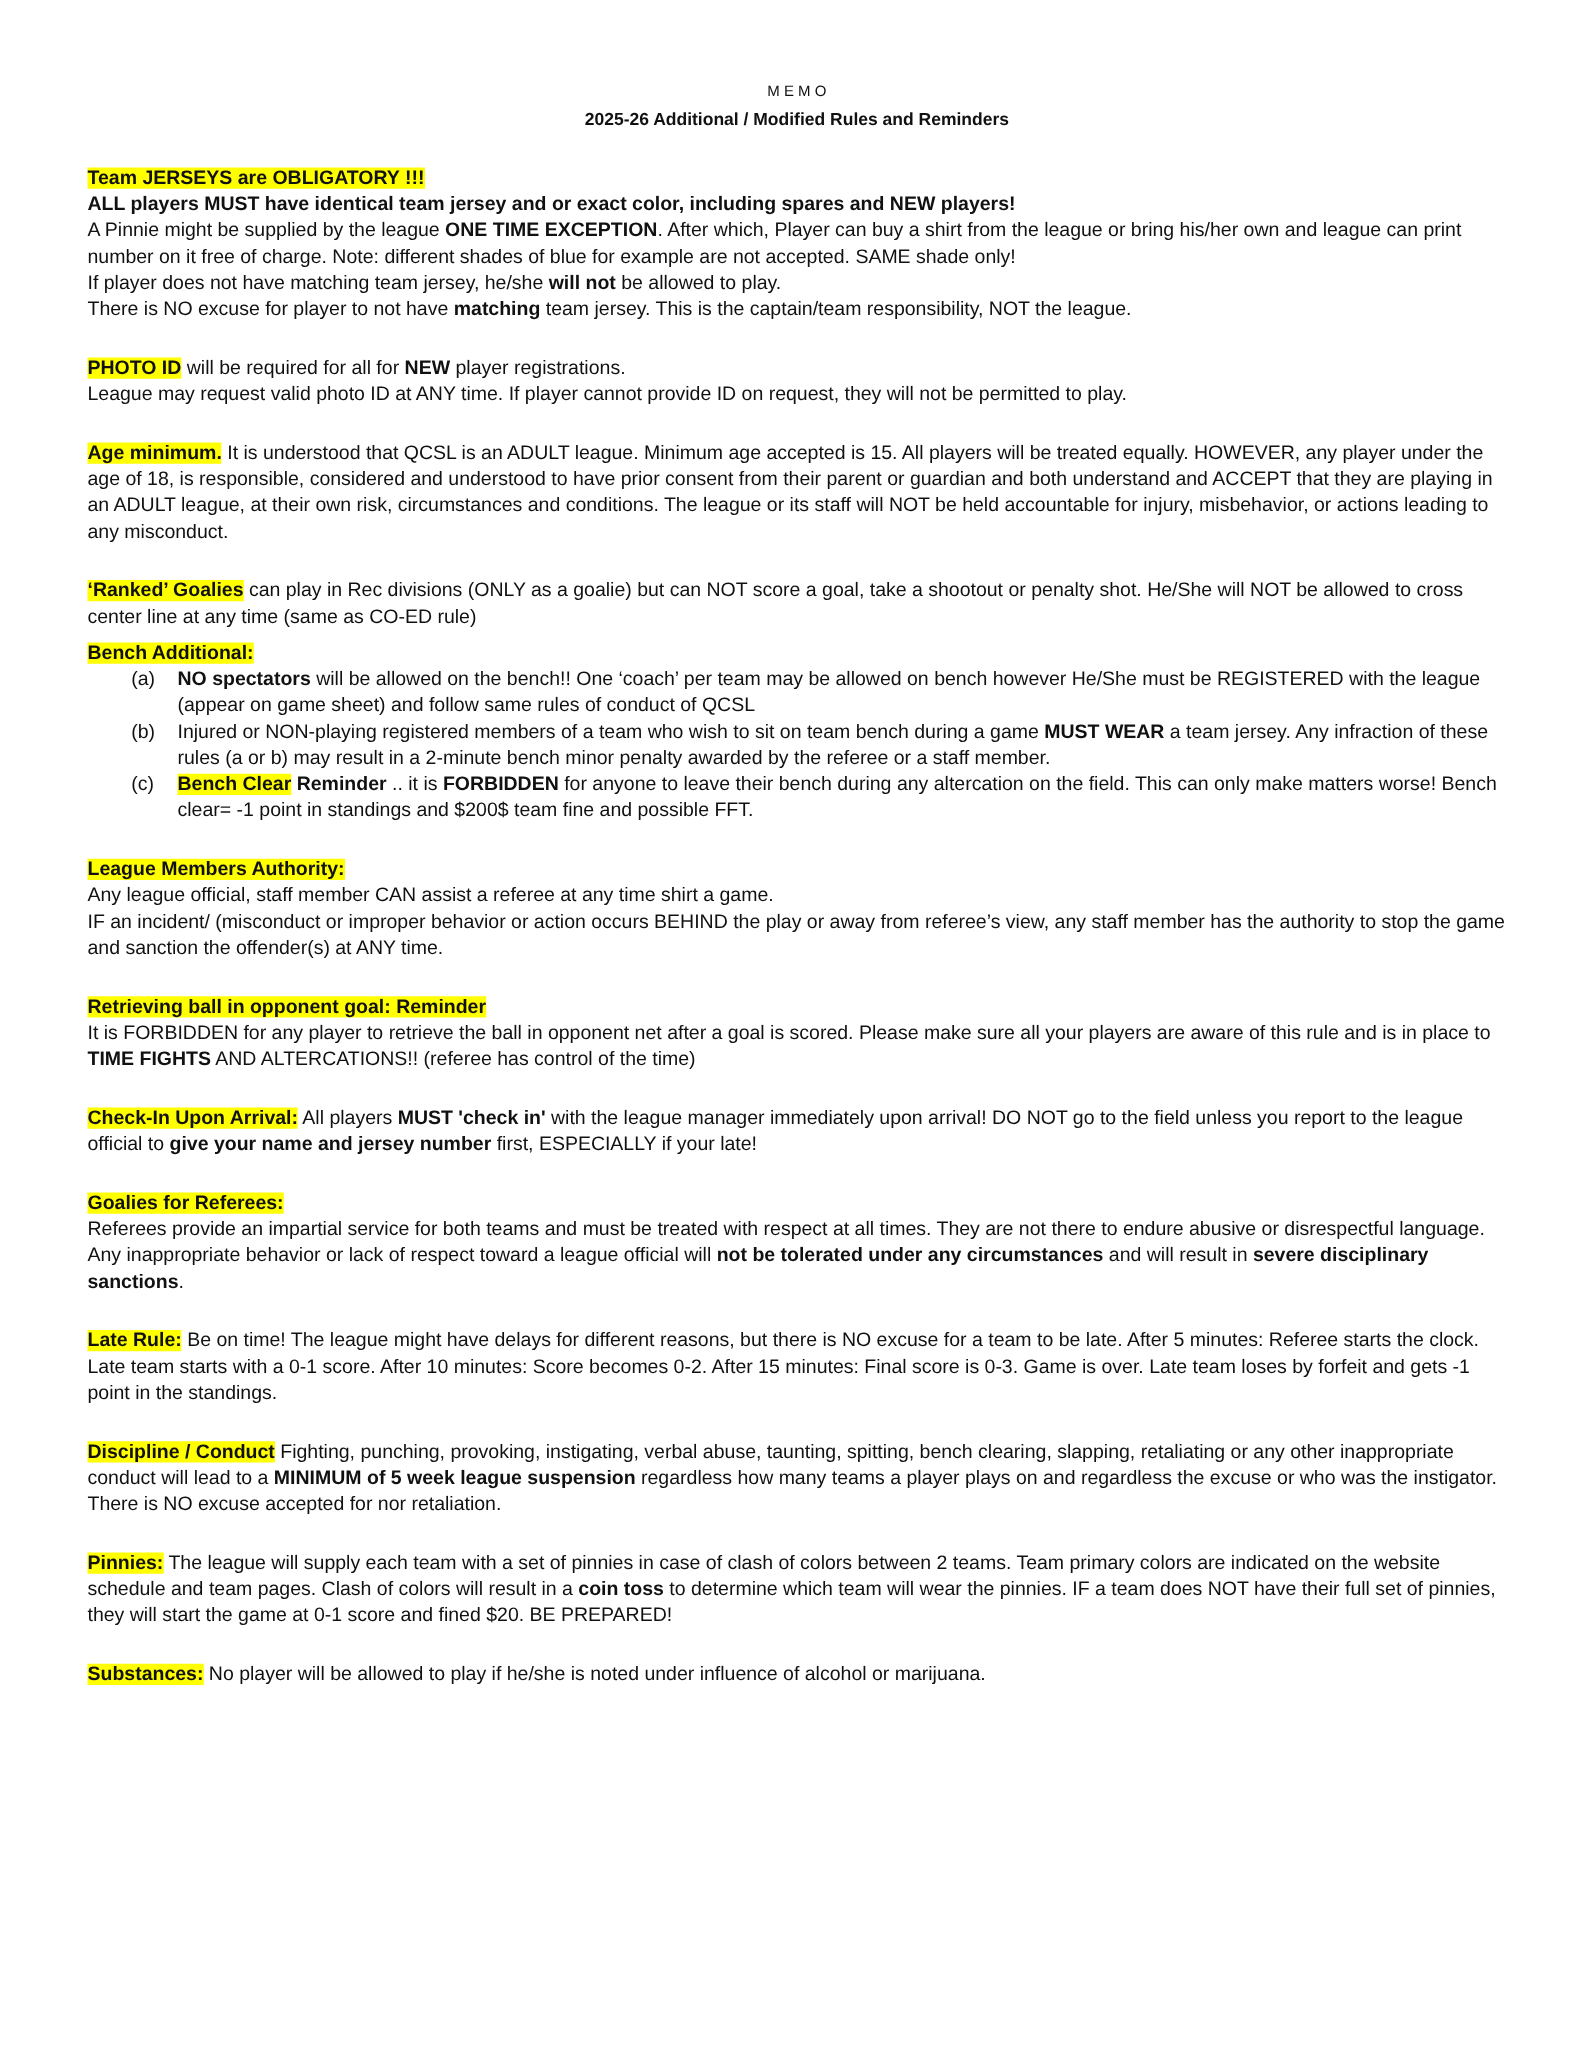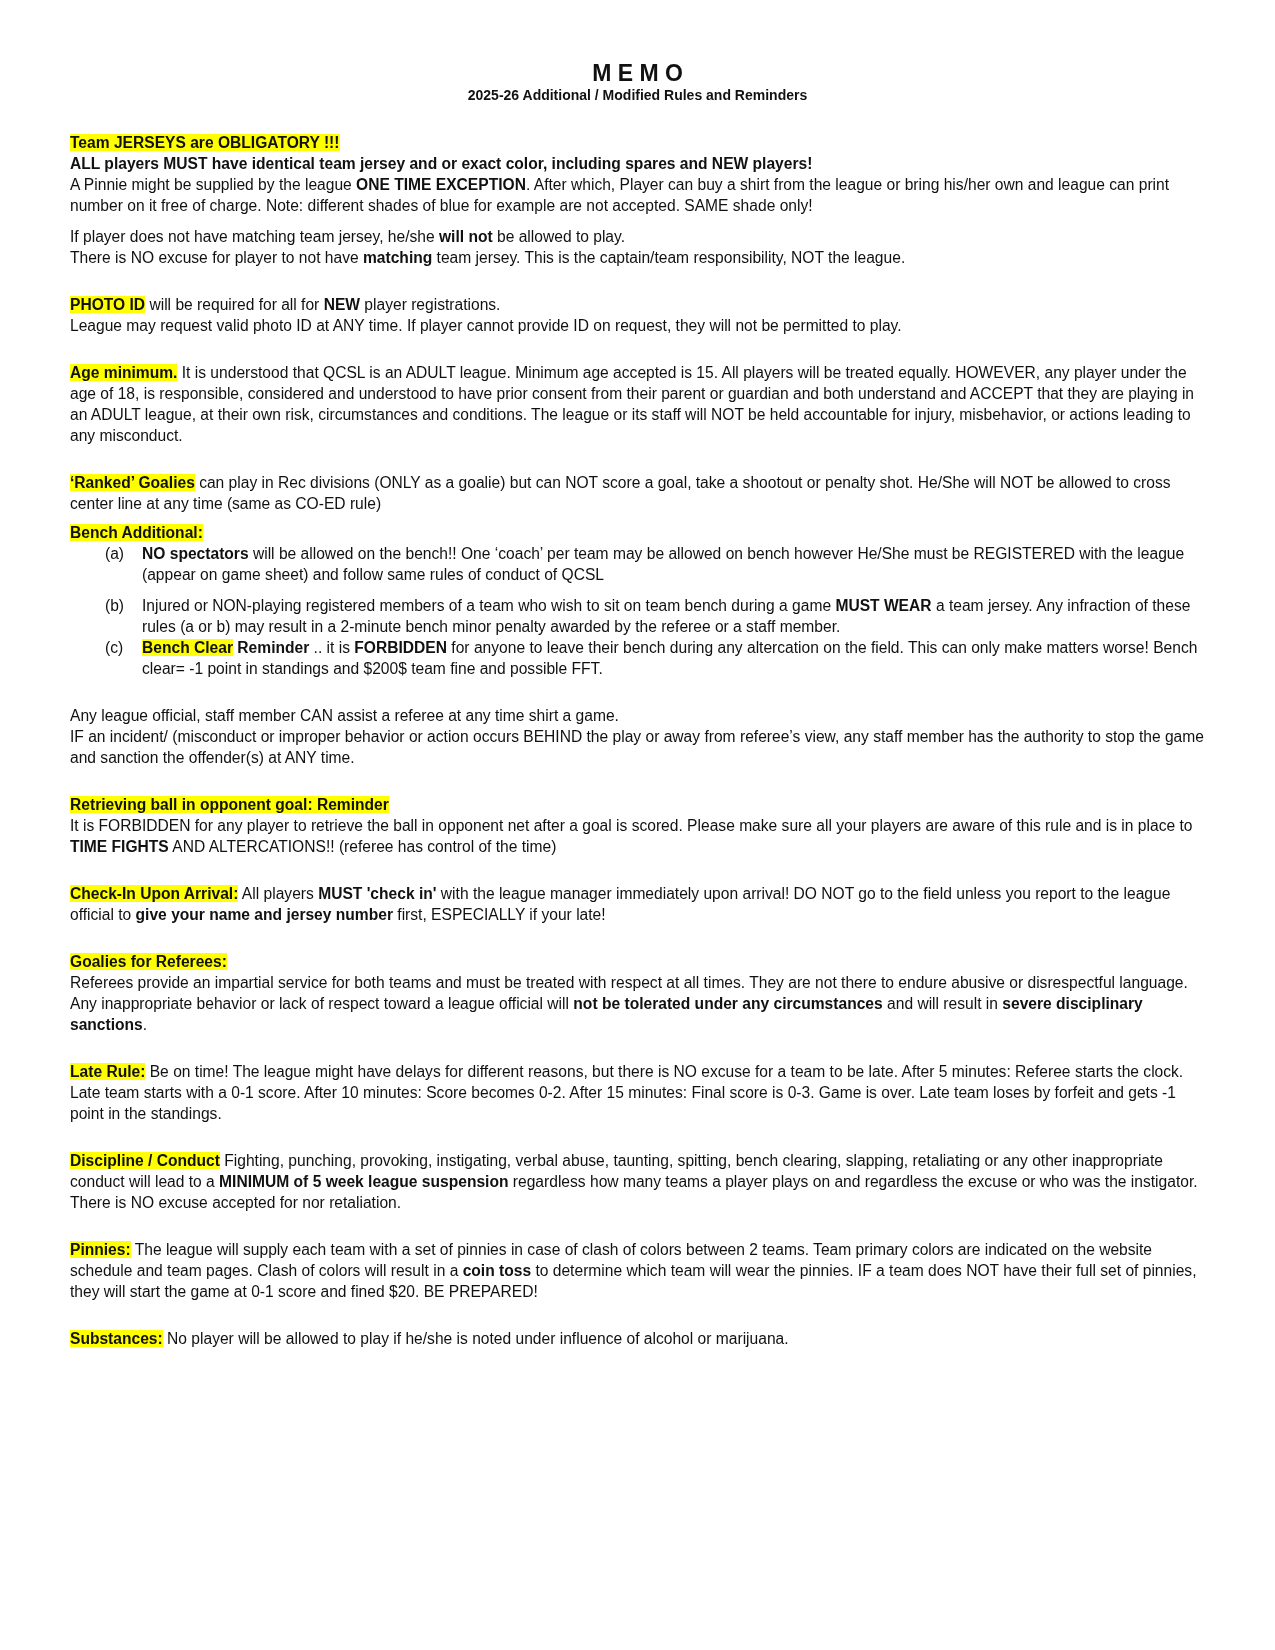--- a/index.html
+++ b/index.html
@@ -15,33 +15,33 @@
     padding: 62px 70px 0 70px;
     background: var(--bg, #ffffff);
     color: var(--fg, #111111);
     font-family: "Liberation Sans", "DejaVu Sans", sans-serif;
     font-size: 15.6px;
     line-height: 21px;
     overflow: hidden;
   }
   .doc-header { text-align: center; }
   .doc-title {
-    font-weight: bold;
-    font-size: 23px;
+    font-weight: normal;
+    font-size: 12px;
     line-height: 22px;
   }
   .doc-subtitle {
     font-weight: bold;
     font-size: 14px;
     line-height: 22px;
   }
   .section { margin-top: 26px; }
   .section.tight { margin-top: 8px; }
   p.para { margin: 0; }
-  p.para.gap, .li.gap { margin-top: 10px; }
+  p.para.gap, .li.gap { }
   .li {
     position: relative;
     padding-left: 72px;
     margin: 0;
   }
   .li .marker {
     position: absolute;
     left: 35px;
     top: 0;
   }
@@ -74,20 +74,21 @@
       <div class="section">
         <p class="para"><span class="seg b h">‘Ranked’ Goalies</span><span class="seg"> can play in Rec divisions (ONLY as a goalie) but can NOT score a goal, take a shootout or penalty shot. He/She will NOT be allowed to cross center line at any time (same as CO-ED rule)</span></p>
       </div>
       <div class="section tight">
         <p class="para"><span class="seg b h">Bench Additional:</span></p>
         <div class="li"><span class="marker">(a)</span><span class="li-content"><span class="seg b">NO spectators</span><span class="seg"> will be allowed on the bench!! One ‘coach’ per team may be allowed on bench however He/She must be REGISTERED with the league (appear on game sheet) and follow same rules of conduct of QCSL</span></span></div>
         <div class="li gap"><span class="marker">(b)</span><span class="li-content"><span class="seg">Injured or NON-playing registered members of a team who wish to sit on team bench during a game </span><span class="seg b">MUST WEAR</span><span class="seg"> a team jersey.  Any infraction of these rules (a or b) may result in a 2-minute bench minor penalty awarded by the referee or a staff member.</span></span></div>
         <div class="li"><span class="marker">(c)</span><span class="li-content"><span class="seg b h">Bench Clear</span><span class="seg b"> Reminder</span><span class="seg"> .. it is </span><span class="seg b">FORBIDDEN</span><span class="seg"> for anyone to leave their bench during any altercation on the field. This can only make matters worse!  Bench clear= -1 point in standings and $200$ team fine and possible FFT.</span></span></div>
       </div>
       <div class="section">
+        <p class="para"><span class="seg b h">League Members Authority:</span></p>
         <p class="para"><span class="seg">Any league official, staff member CAN assist a referee at any time shirt a game.</span></p>
         <p class="para"><span class="seg">IF an incident/ (misconduct or improper behavior or action occurs BEHIND the play or away from referee’s view, any staff member has the authority to stop the game and sanction the offender(s) at ANY time.</span></p>
       </div>
       <div class="section">
         <p class="para"><span class="seg b h">Retrieving ball in opponent goal: Reminder</span></p>
         <p class="para"><span class="seg">It is FORBIDDEN for any player to retrieve the ball in opponent net after a goal is scored. Please make sure all your players are aware of this rule and is in place to </span><span class="seg b">TIME FIGHTS</span><span class="seg"> AND ALTERCATIONS!! (referee has control of the time)</span></p>
       </div>
       <div class="section">
         <p class="para"><span class="seg b h">Check-In Upon Arrival:</span><span class="seg"> All players </span><span class="seg b">MUST 'check in'</span><span class="seg"> with the league manager immediately upon arrival! DO NOT go to the field unless you report to the league official to </span><span class="seg b">give your name and jersey number</span><span class="seg"> first, ESPECIALLY if your late!</span></p>
       </div>

